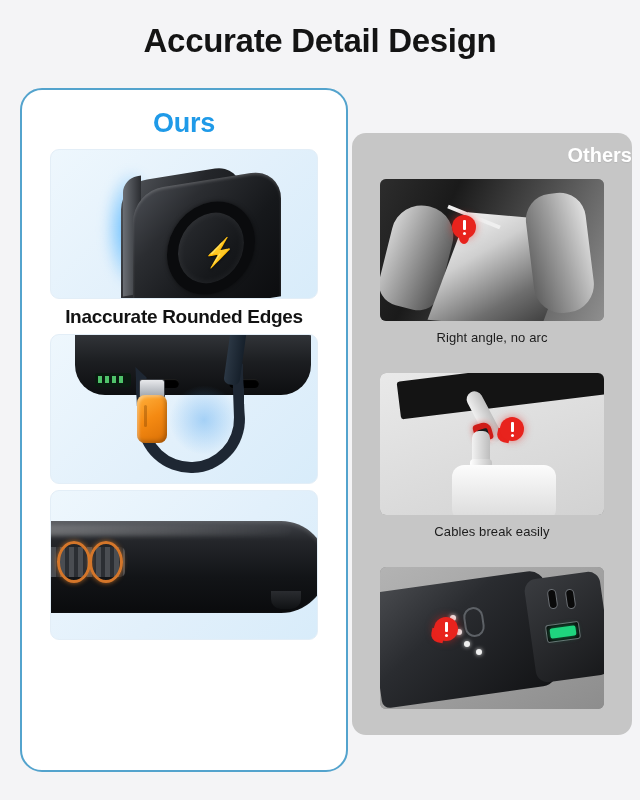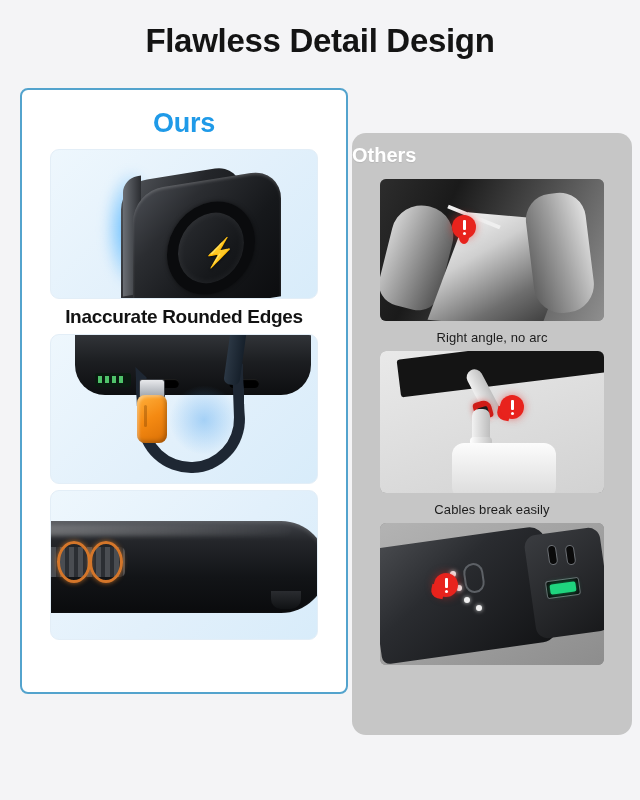--- a/index.html
+++ b/index.html
@@ -31,32 +31,32 @@
     position: absolute;
     left: 352px;
     top: 133px;
     width: 280px;
     height: 602px;
     background: #c6c6c6;
     border-radius: 14px 14px 14px 14px;
     z-index: 1;
   }
   .others-title {
-    text-align: left;
+    text-align: right;
     color: #ffffff;
     font-size: 20px;
     font-weight: bold;
     margin-top: 11px;
     text-shadow: 0 1px 1px rgba(0,0,0,.08);
   }
   .others-cards {
     margin-top: 12px;
     display: flex;
     flex-direction: column;
-    gap: 6px;
+    gap: 28px;
     align-items: center;
   }
   .others-card { width: 224px; }
   .others-thumb {
     width: 224px;
     height: 142px;
     border-radius: 6px;
     overflow: hidden;
     position: relative;
     background: #8a8a8a;
@@ -68,24 +68,24 @@
     margin-top: 9px;
     letter-spacing: .1px;
   }
 
   
   .ours-panel {
     position: absolute;
     left: 20px;
     top: 88px;
     width: 328px;
-    height: 606px;
+    height: 684px;
     background: #ffffff;
     border: 2px solid #53a3cd;
-    border-radius: 8px;
+    border-radius: 22px;
     z-index: 3;
   }
   .ours-title {
     text-align: center;
     color: #1f9ae8;
     font-size: 27px;
     font-weight: bold;
     margin-top: 18px;
     letter-spacing: -0.2px;
   }
@@ -535,21 +535,21 @@
     left: 3px; top: 3px;
     width: 26px; height: 10px;
     background: #1fd47e;
     border-radius: 2px;
     box-shadow: 0 0 6px rgba(31,212,126,.6);
   }
 </style>
 </head>
 <body>
 
-<div class="page-title">Flawless Detail Design</div>
+<div class="page-title">Accurate Detail Design</div>
 
 <section class="others-panel">
   <div class="others-title">Others</div>
 
   <div class="others-cards">
 
     <div class="others-card">
       <div class="others-thumb">
         <div class="ot1">
           <div class="ot1-finger"></div>

